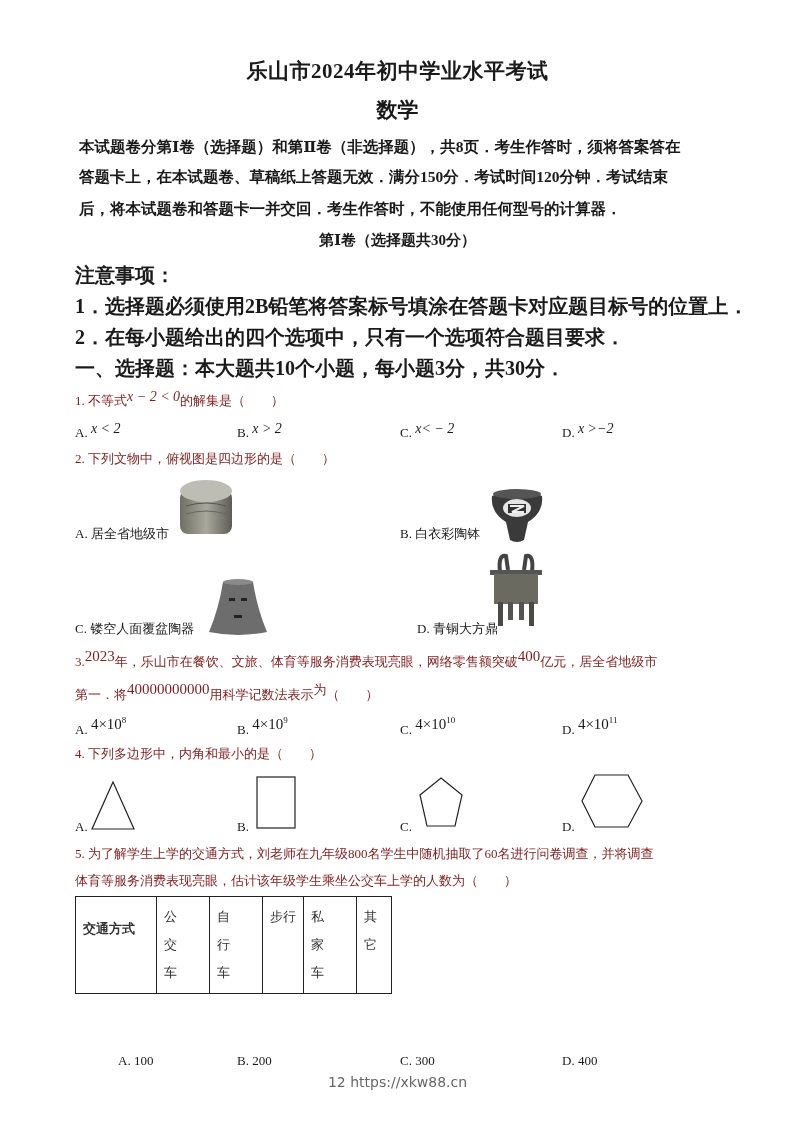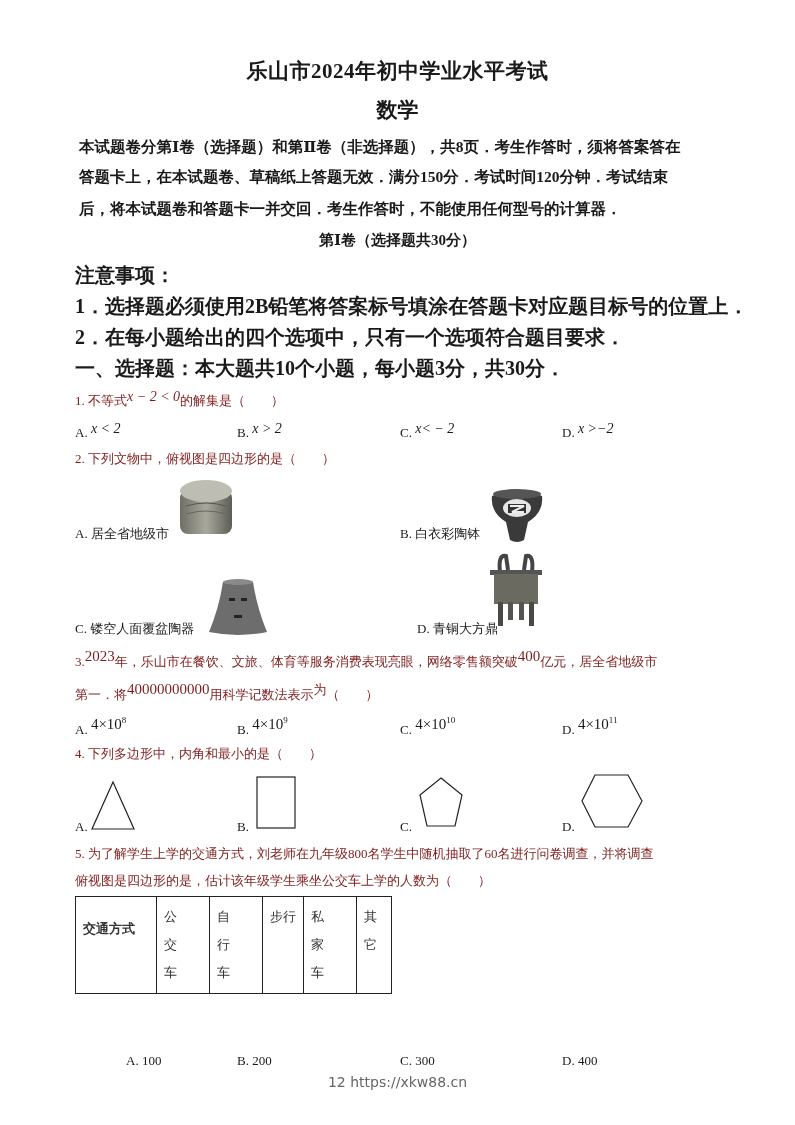--- a/index.html
+++ b/index.html
@@ -115,33 +115,33 @@
 <div class="abs opt" style="left:400px; top:819px;">C.</div>
 <svg class="pic" style="left:418px; top:776px;" width="46" height="52">
   <polygon points="23,2 44,19 37,50 9,50 2,19" fill="none" stroke="#222" stroke-width="1.2"></polygon>
 </svg>
 <div class="abs opt" style="left:562px; top:819px;">D.</div>
 <svg class="pic" style="left:580px; top:773px;" width="64" height="56">
   <polygon points="15,2 48,2 62,28 48,54 15,54 2,28" fill="none" stroke="#222" stroke-width="1.2"></polygon>
 </svg>
 
 <div class="abs q" style="left:75px; top:845px;">5. 为了解学生上学的交通方式，刘老师在九年级800名学生中随机抽取了60名进行问卷调查，并将调查</div>
-<div class="abs q" style="left:75px; top:872px;">俯视图是四边形的是，估计该年级学生乘坐公交车上学的人数为（　　）</div>
+<div class="abs q" style="left:75px; top:872px;">体育等服务消费表现亮眼，估计该年级学生乘坐公交车上学的人数为（　　）</div>
 
 <table class="stat">
   <tbody>
       <tr>
     <td style="width:66px; height:52px; padding-top:18px;font-weight:bold;">交通方式</td>
     <td style="width:38px; letter-spacing:8px;">公交车</td>
     <td style="width:38px; letter-spacing:8px;">自行车</td>
     <td style="width:26px;">步行</td>
     <td style="width:38px; letter-spacing:8px;">私家车</td>
     <td style="width:20px;">其它</td>
   </tr>
 </tbody>
   </table>
 
-<div class="abs opt" style="left:83px; top:1053px;padding-left:43px;"><span>A.</span> <span>100</span></div>
+<div class="abs opt" style="left:75px; top:1053px;padding-left:43px;"><span>A.</span> <span>100</span></div>
 <div class="abs opt" style="left:237px; top:1053px;"><span>B.</span> <span>200</span></div>
 <div class="abs opt" style="left:400px; top:1053px;"><span>C.</span> <span>300</span></div>
 <div class="abs opt" style="left:562px; top:1053px;"><span>D.</span> <span>400</span></div>
 
 <div class="abs footer">12 https://xkw88.cn</div>
 
 </body></html>

